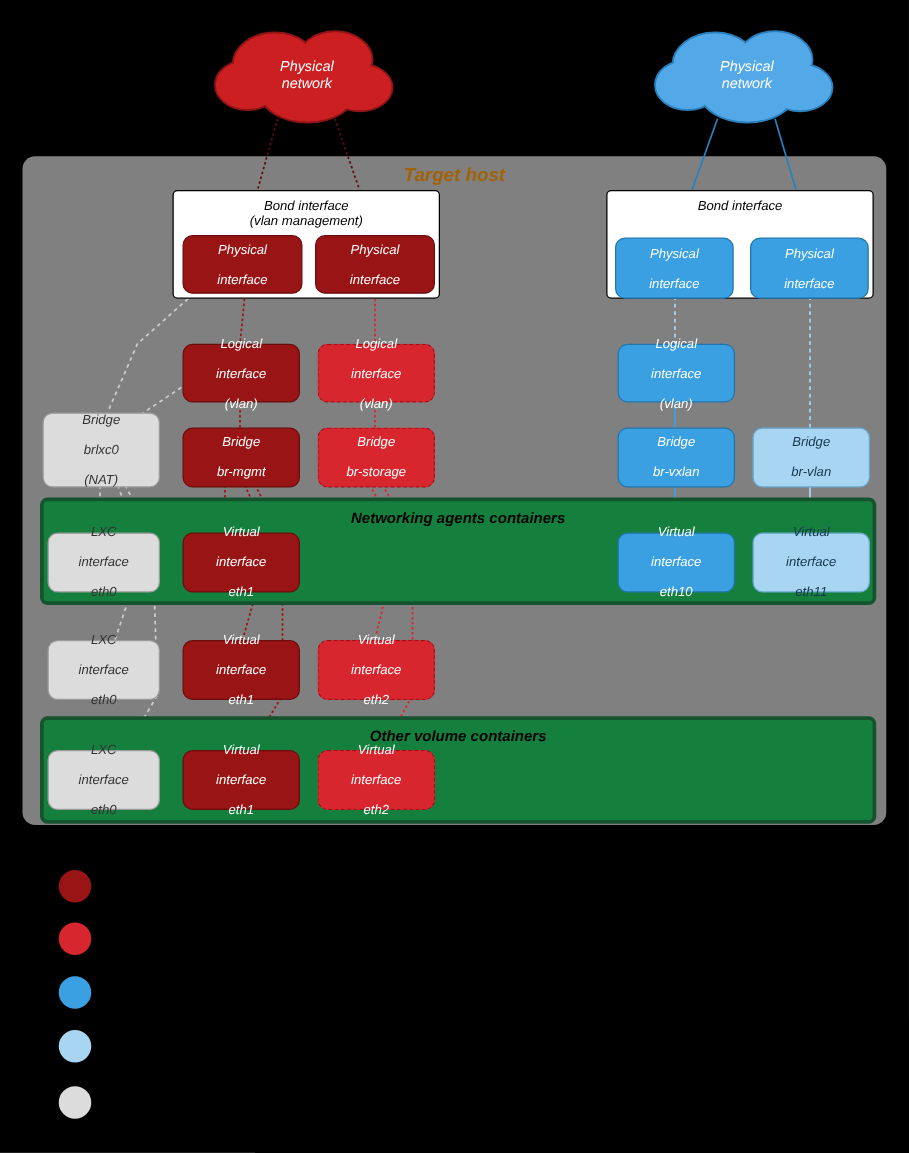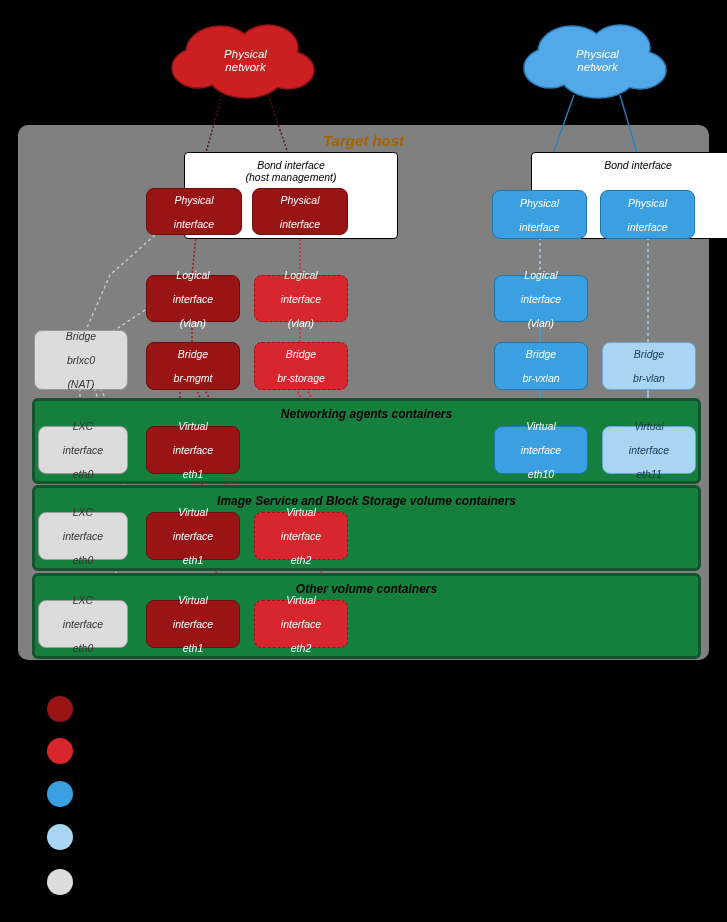--- a/index.html
+++ b/index.html
@@ -19,21 +19,21 @@
   }
 
   .hostbox {
     position:absolute; background:#808080; border-radius:10px;
   }
   .hosttitle {
     position:absolute; font-size:15px; font-weight:bold; color:#a16207; text-align:center;
   }
 
   .bondbox {
-    position:absolute; background:#fff; border:1px solid #000; border-radius:4px;margin-left:46px;
+    position:absolute; background:#fff; border:1px solid #000; border-radius:4px;
   }
   .bondlabel {
     position:absolute; width:100%; text-align:center; top:6px; left:0;
     font-size:10.5px; line-height:12px; color:#000;
   }
 
   .node {
     position:absolute; border-radius:8px;
     display:flex; align-items:center; justify-content:center; text-align:center;
     font-size:10.5px; line-height:12px; z-index:2;
@@ -146,21 +146,21 @@
     <path d="M296,388 L318,430 L310,470 L300,512" stroke="#d8262f" stroke-width="1.4" fill="none" stroke-dasharray="2,2"></path>
     <path d="M306,388 L330,430 L330,556 L306,600" stroke="#d8262f" stroke-width="1.4" fill="none" stroke-dasharray="2,2"></path>
 
     <path d="M540,388 L540,426" stroke="#3aa0e2" stroke-width="1.4" fill="none"></path>
     <path d="M648,388 L648,426" stroke="#a7d5f2" stroke-width="1.4" fill="none"></path>
   </svg>
 
   <div class="bondbox" style="left:138px; top:152px; width:212px; height:85px;">
     <div class="bondlabel">
       <div>Bond interface</div>
-      <div>(host management)</div>
+      <div>(vlan management)</div>
     </div>
   </div>
 
   <div class="bondbox" style="left:485px; top:152px; width:212px; height:85px;">
     <div class="bondlabel">
       <div>Bond interface</div>
     </div>
   </div>
 
   <div class="node darkred" style="left:146px; top:188px; width:94px; height:45px;">
@@ -268,23 +268,20 @@
     </span>
   </div>
   <div class="node ltblue" style="left:602px; top:426px; width:92px; height:46px;">
     <span>
       <span>Virtual</span><br>
       <span>interface</span><br>
       <span>eth11</span>
     </span>
   </div>
 
-  <div class="container" style="left:32px; top:485px; width:663px; height:80px;">
-    <div class="ctitle">Image Service and Block Storage volume containers</div>
-  </div>
   <div class="node grey" style="left:38px; top:512px; width:88px; height:46px;">
     <span>
       <span>LXC</span><br>
       <span>interface</span><br>
       <span>eth0</span>
     </span>
   </div>
   <div class="node darkred" style="left:146px; top:512px; width:92px; height:46px;">
     <span>
       <span>Virtual</span><br>

